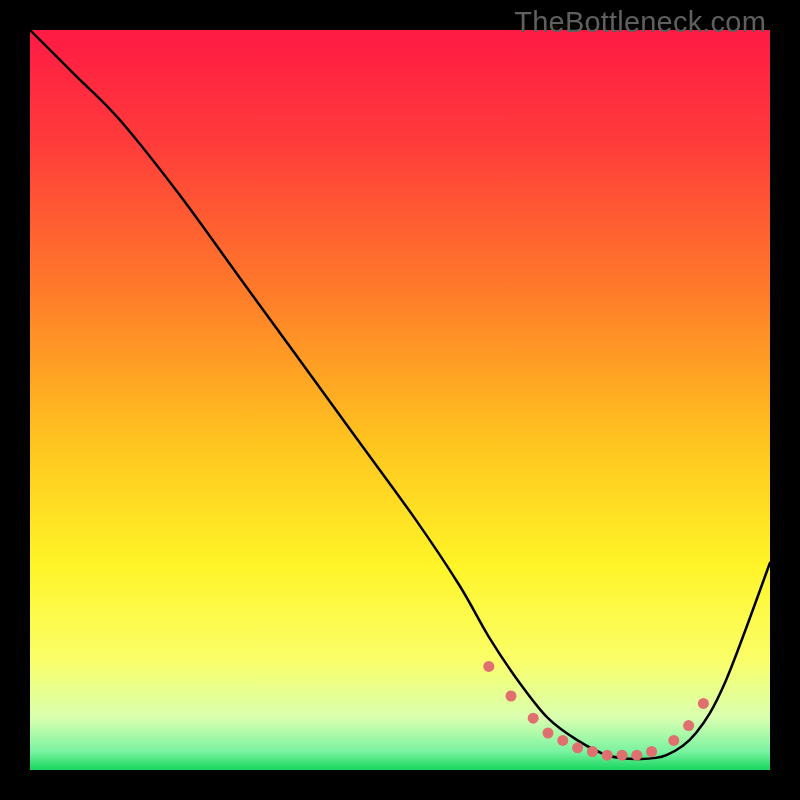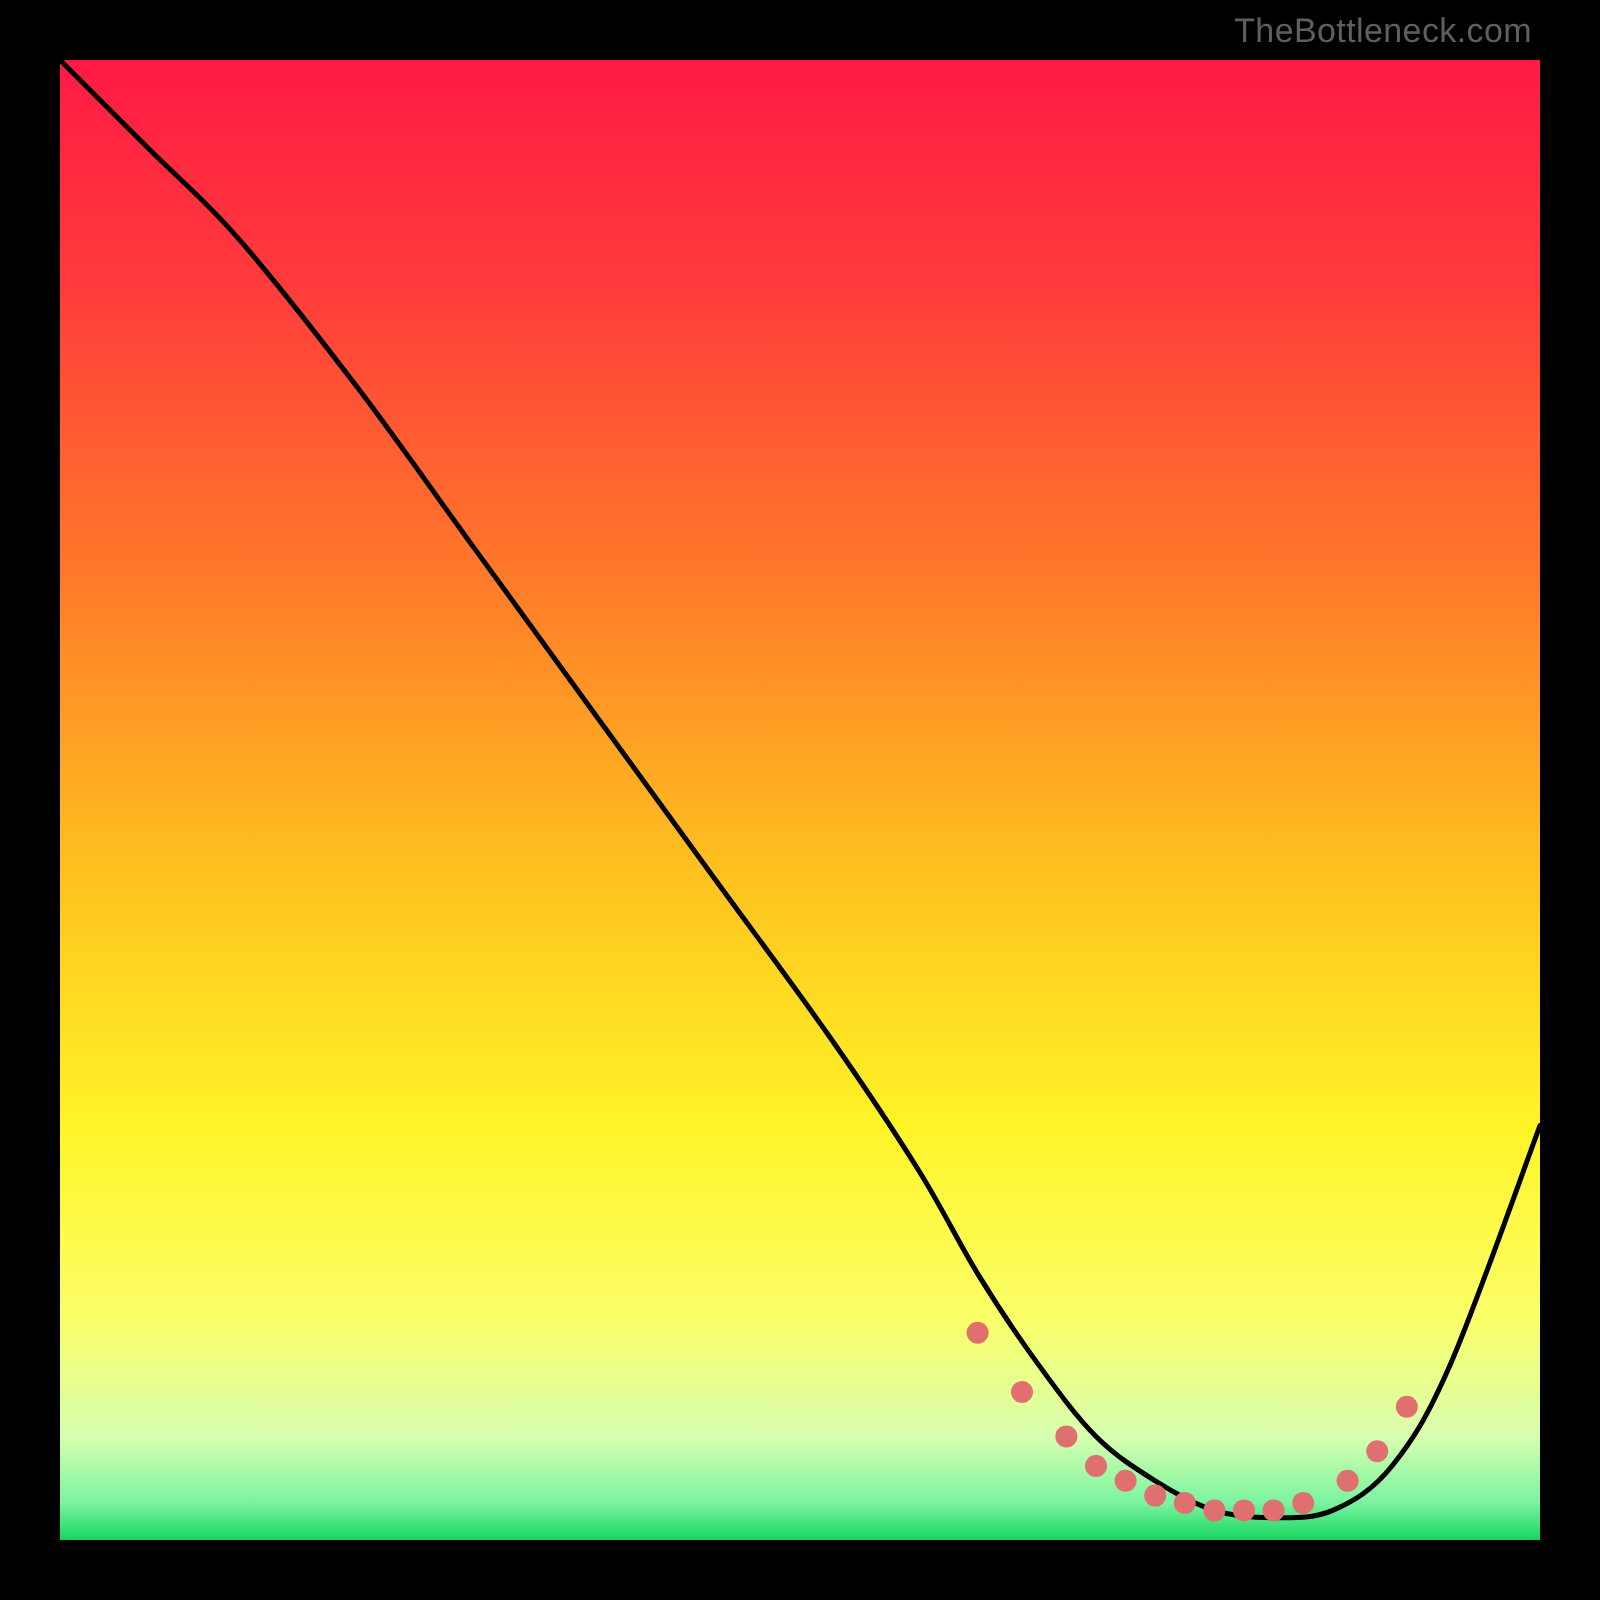--- a/index.html
+++ b/index.html
@@ -24,21 +24,21 @@
     left: 0;
     top: 0;
     width: 740px;
     height: 740px;
   }
   .watermark {
     position: absolute;
     top: 6px;
     right: 34px;
     color: #5f5f5f;
-    font-size: 17px;
+    font-size: 29px;
     font-weight: 500;
     letter-spacing: 0.2px;
     user-select: none;
   }
 </style>
 </head>
 <body>
 
 <div class="frame">
   <svg class="plot" viewBox="0 0 740 740" preserveAspectRatio="none">

